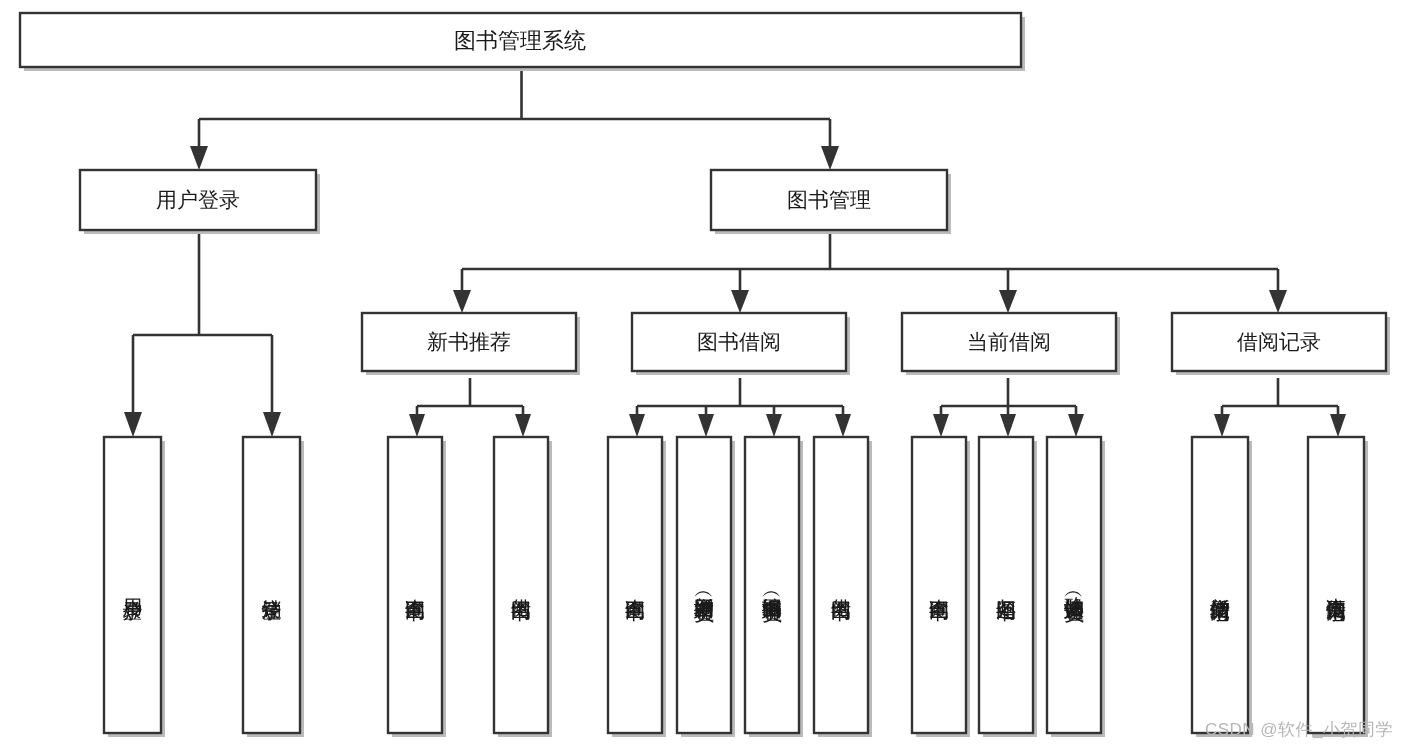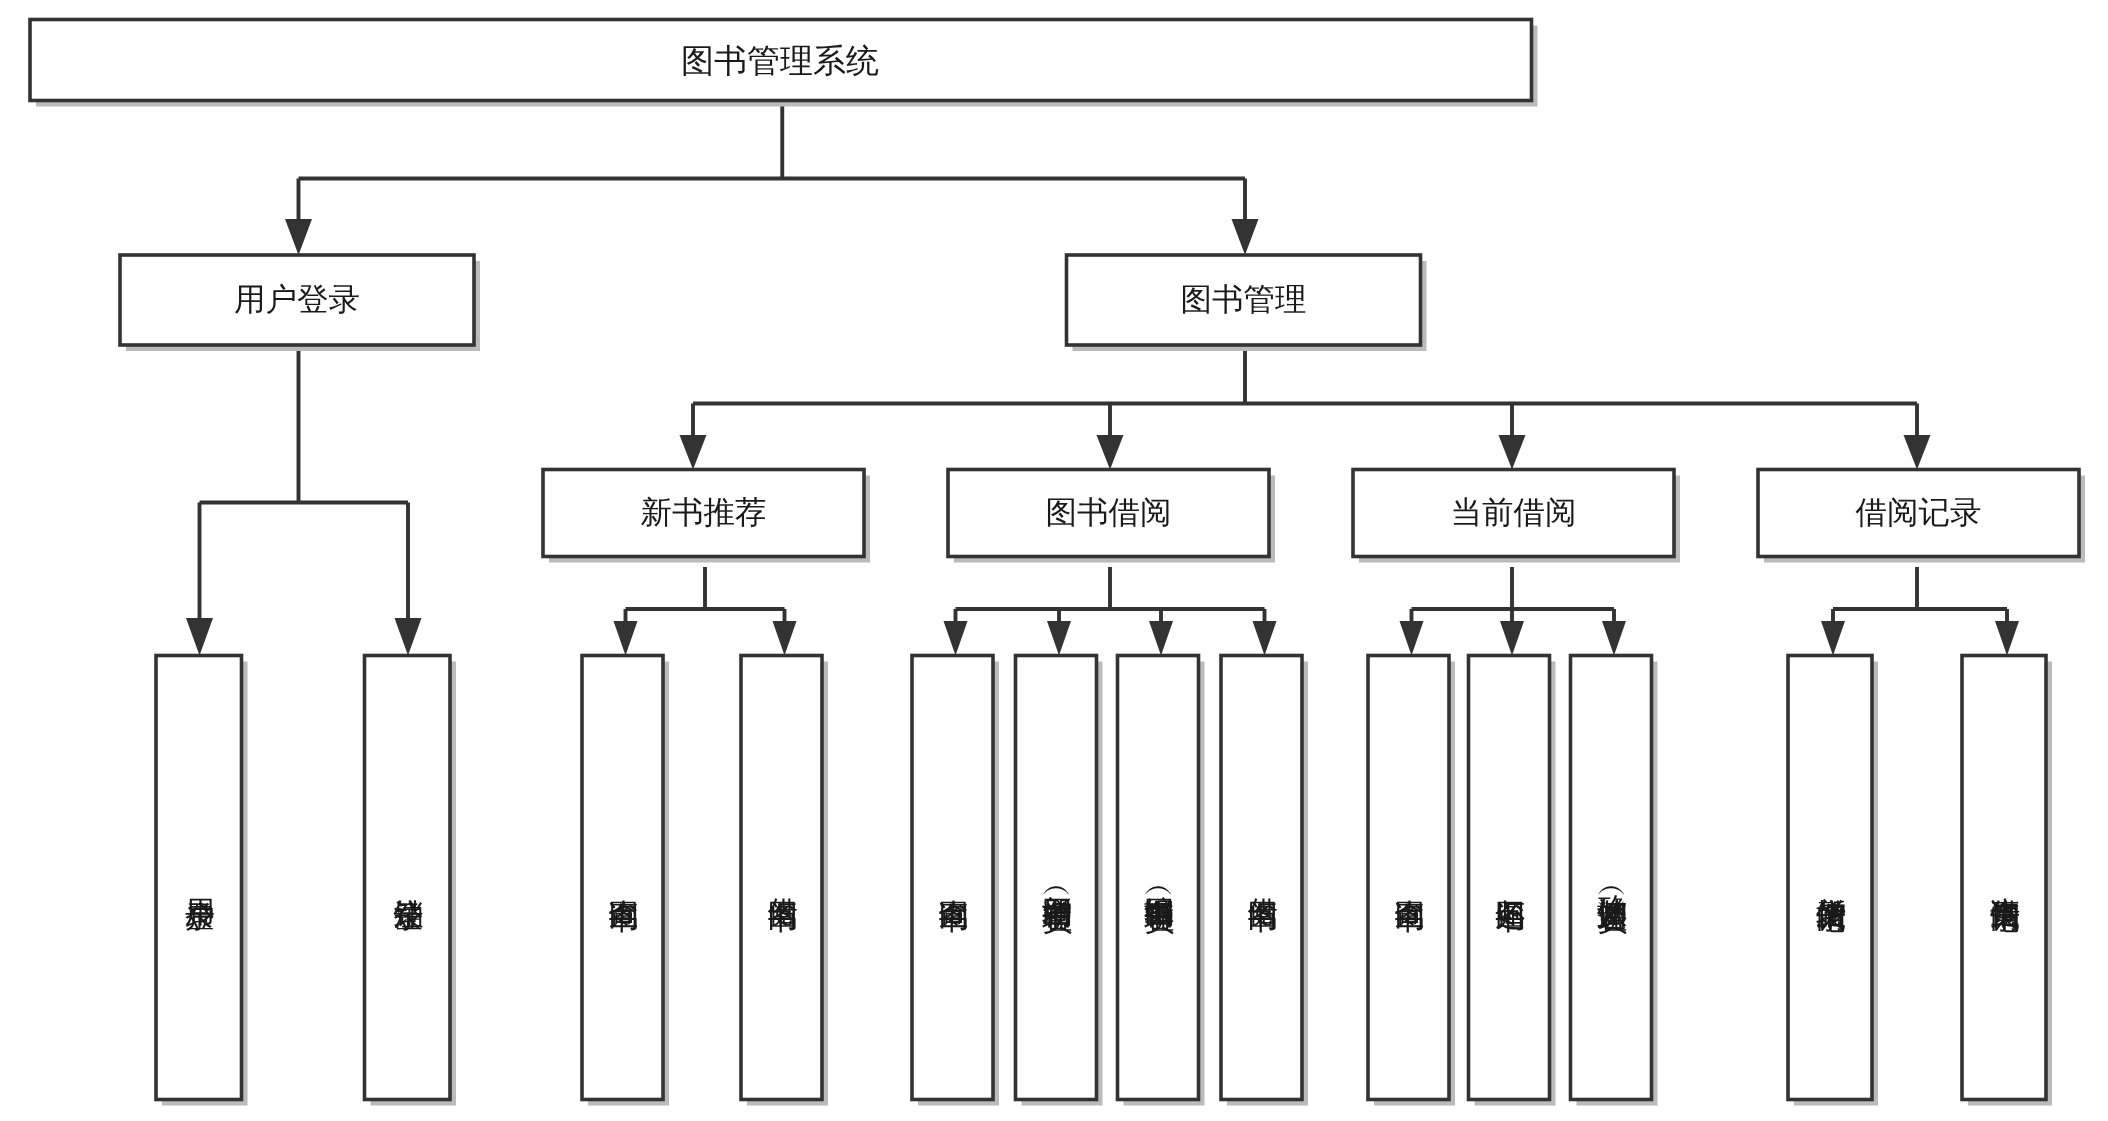--- a/index.html
+++ b/index.html
@@ -275,13 +275,14 @@
   <div class="vlabel" style="left:745px; top:437px; width:54px; height:296px;">编辑图书（管理员）</div>
   <div class="vlabel" style="left:814px; top:437px; width:54px; height:296px;">借阅图书</div>
 
   <div class="vlabel" style="left:912px; top:437px; width:54px; height:296px;">查询图书</div>
   <div class="vlabel" style="left:979px; top:437px; width:54px; height:296px;">归还图书</div>
   <div class="vlabel" style="left:1047px; top:437px; width:54px; height:296px;">确认归还（管理员）</div>
 
   <div class="vlabel" style="left:1192px; top:437px; width:56px; height:296px;">新增借阅记录</div>
   <div class="vlabel" style="left:1308px; top:437px; width:56px; height:296px;">查询借阅记录</div>
 
+  <div class="watermark">CSDN @软件_小贺同学</div>
 </div>
 
 </body></html>

